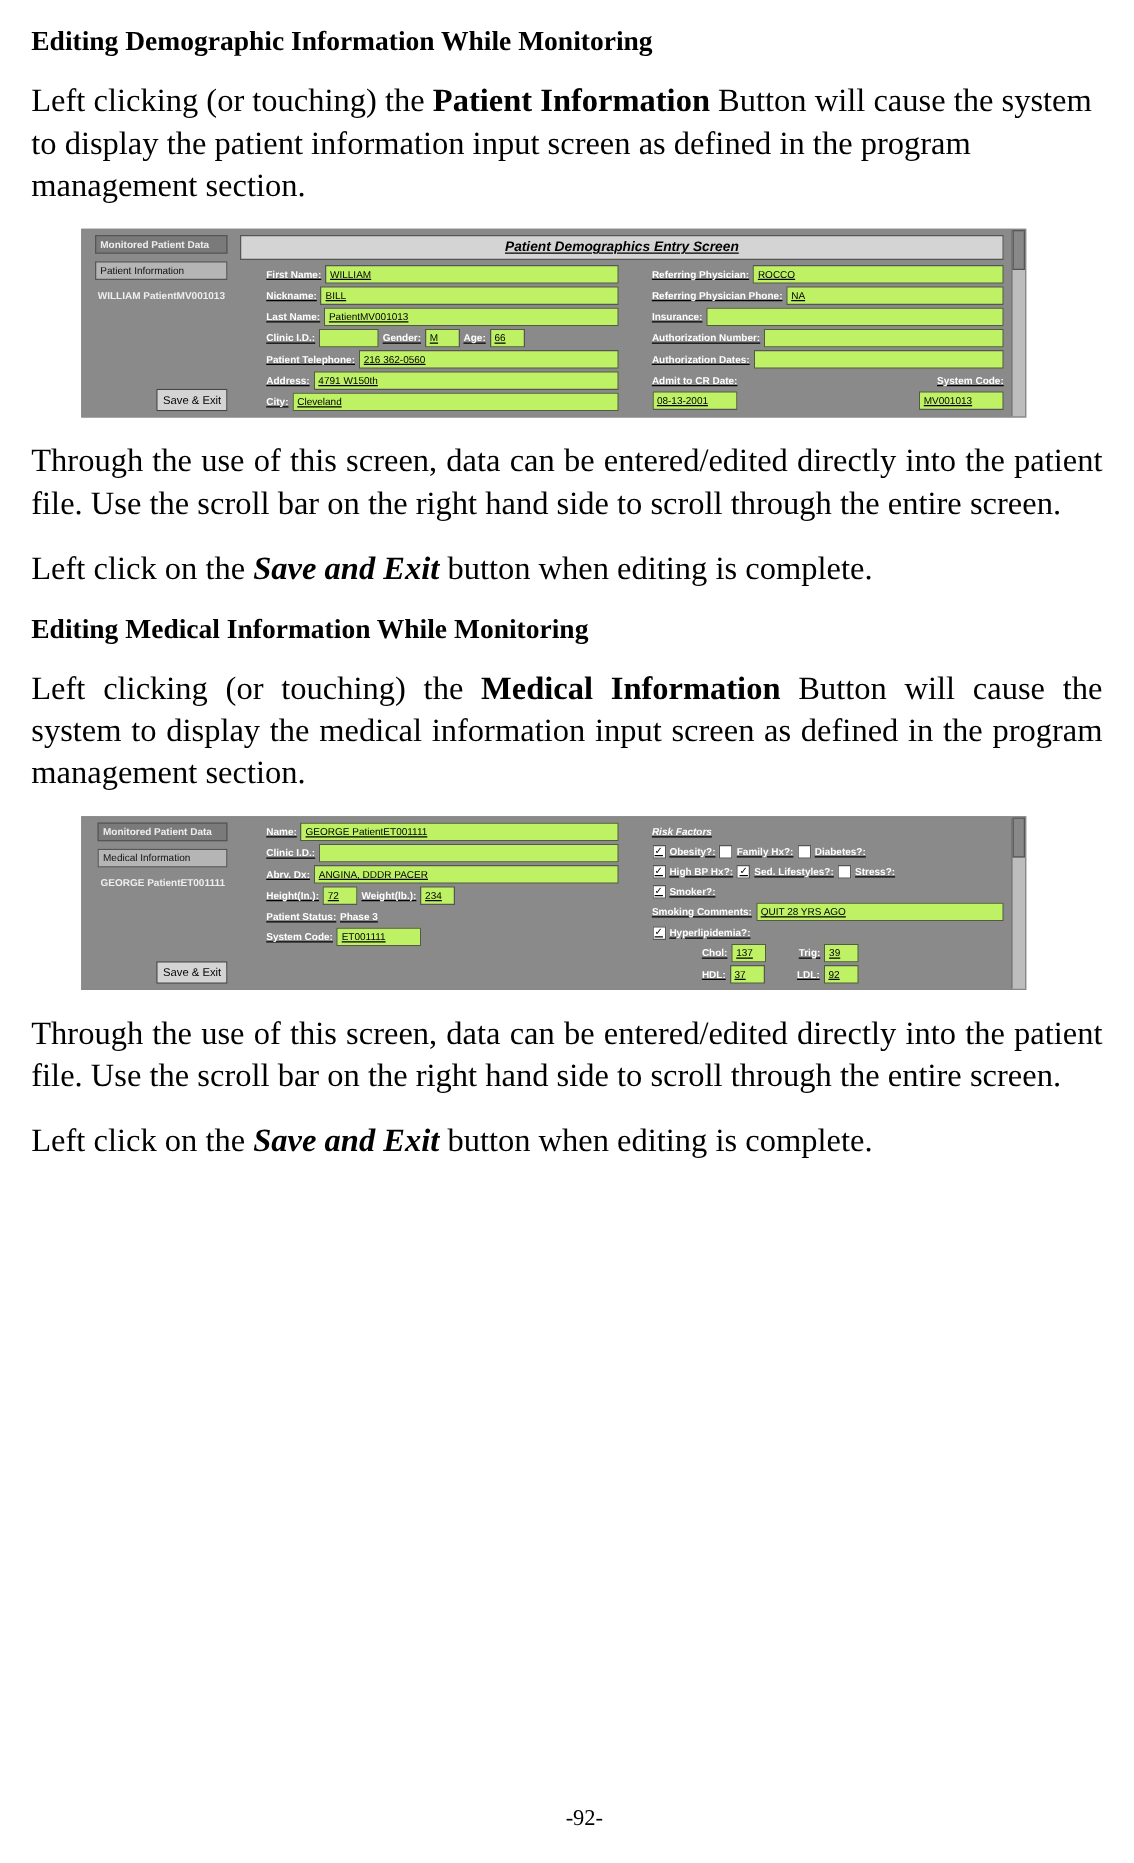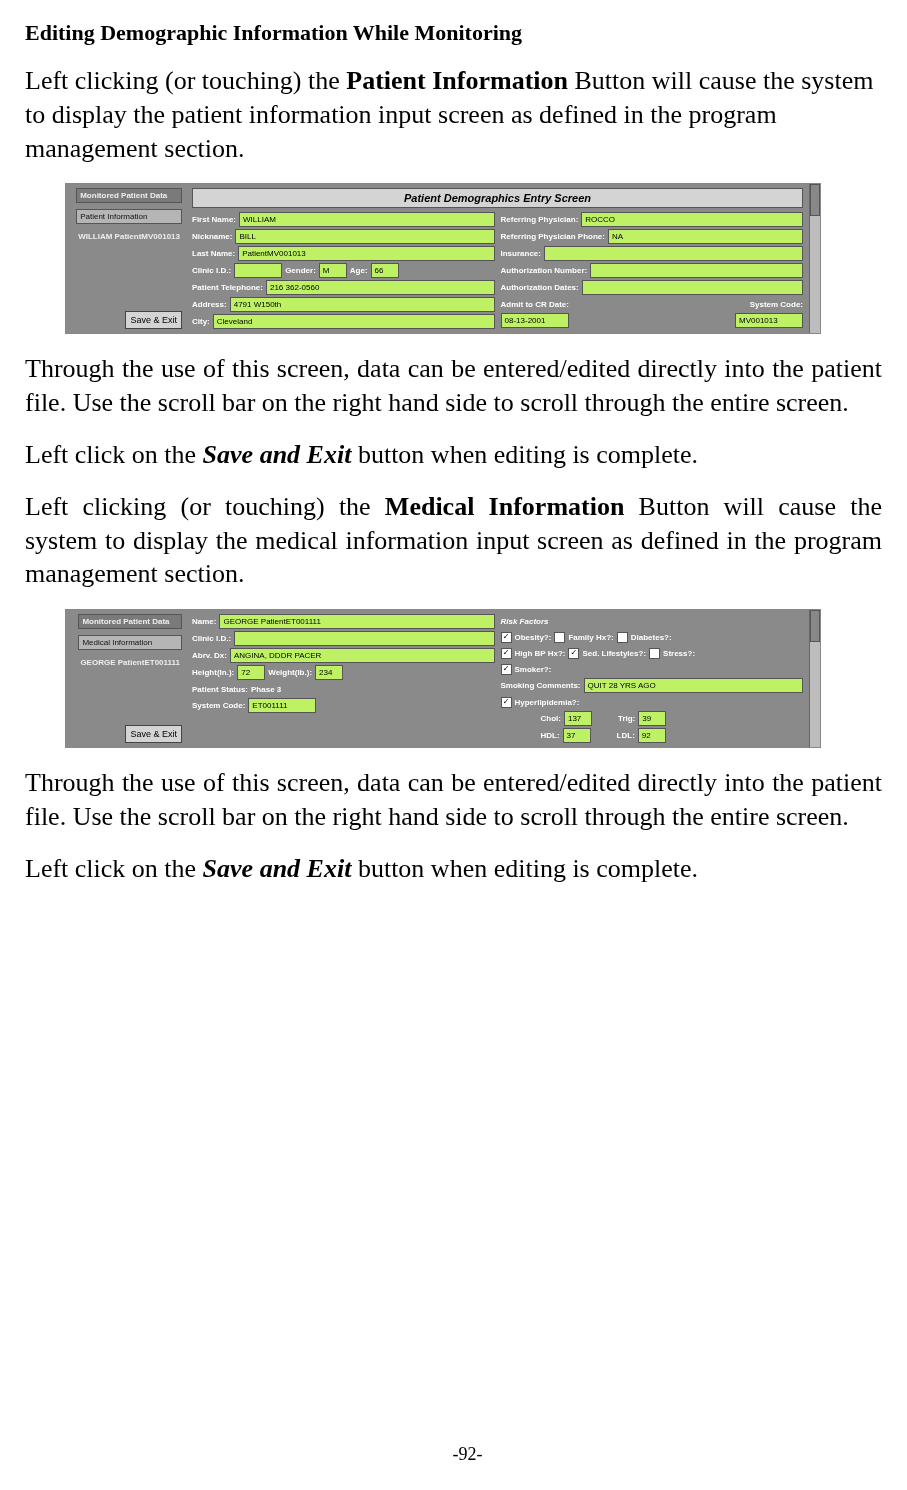--- a/index.html
+++ b/index.html
@@ -112,20 +112,21 @@
     font-weight: normal;
     font-size: 9px;
   }
   .ss-main {
     flex: 1 1 auto;
     background: #8a8a8a;
     padding: 4px 0;
     display: flex;
     flex-direction: column;
     position: relative;
+    text-decoration: underline;
   }
   .ss-title {
     background: #d4d4d4;
     border: 1px solid #555;
     margin: 0 6px 4px 6px;
     text-align: center;
     font-weight: bold;
     font-size: 11px;
     padding: 3px;
     font-style: italic;
@@ -134,20 +135,21 @@
     display: flex;
     padding: 0 6px;
     gap: 6px;
     flex: 1;
   }
   .col {
     flex: 1;
     display: flex;
     flex-direction: column;
     gap: 2px;
+    margin-left: 21px;
   }
   .frow {
     display: flex;
     align-items: center;
     gap: 3px;
     min-height: 14px;
   }
   .flabel {
     color: #fff;
     font-weight: bold;
@@ -291,20 +293,21 @@
         <div class="thumb"></div>
       </div>
   </div>
 
   <p class="justify">Through the use of this screen, data can be entered/edited directly into the patient file. Use the scroll bar on the right hand side to scroll through the entire screen.</p>
 
   <p>
     <span>Left click on the </span><span class="bold ital">Save and Exit</span><span> button when editing is complete.</span>
   </p>
 
+  <h2>Editing Medical Information While Monitoring</h2>
 
   <p class="justify">
     <span>Left clicking (or touching) the </span><span class="bold">Medical Information</span><span> Button will cause the system to display the medical information input screen as defined in the program management section.</span>
   </p>
 
   <div class="screenshot">
     <div class="ss-left">
       <div class="ss-left-top">
         <div class="ss-tab dark">Monitored Patient Data</div>
         <div class="ss-tab">Medical Information</div>

